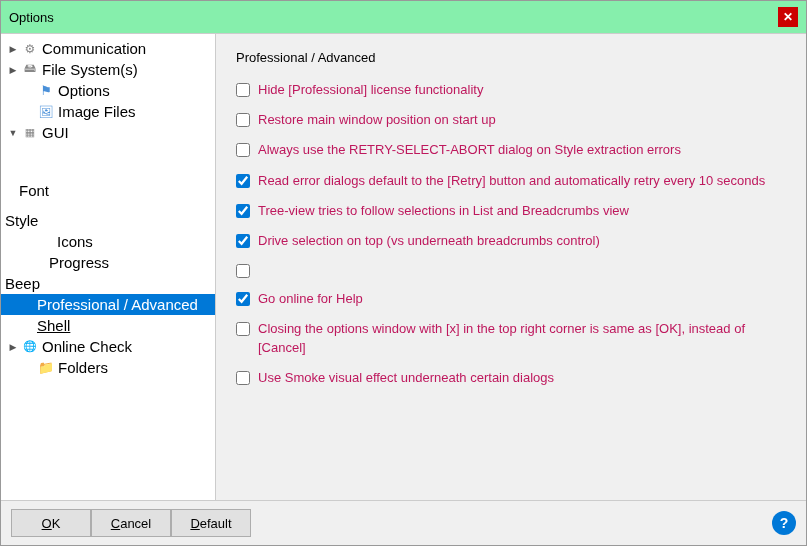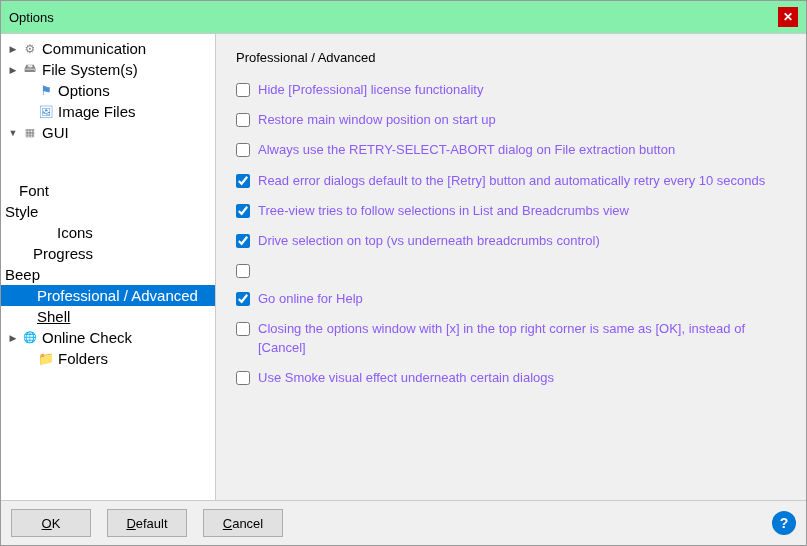--- a/index.html
+++ b/index.html
@@ -127,30 +127,30 @@
       margin-right: 8px;
       margin-top: 2px;
       flex-shrink: 0;
       width: 14px;
       height: 14px;
       cursor: pointer;
       accent-color: #0078d7;
     }
     .option-label {
       font-size: 13px;
-      color: #8b5cf6;
+      color: #be185d;
       line-height: 1.4;
     }
     .bottom-bar {
       background: #f0f0f0;
       border-top: 1px solid #ccc;
       padding: 8px 10px;
       display: flex;
       align-items: center;
-      gap: 16px;
+      gap: 0;
       justify-content: space-between;
     }
     .bottom-btn {
       min-width: 80px;
       height: 28px;
       background: #e1e1e1;
       border: 1px solid #adadad;
       cursor: pointer;
       font-size: 13px;
       display: flex;
@@ -221,29 +221,29 @@
       <div class="tree-item">
         <span class="tree-toggle">▼</span>
         <span class="tree-icon" style="color:#888;font-size:11px;">▦</span>
         <span class="item-text">GUI</span>
       </div>
 
       <div class="tree-item" style="padding-left: 18px; margin-top: 37px;">
         <span class="item-text">Font</span>
       </div>
 
-      <div class="tree-item" style="">
+      <div class="tree-item" style=" margin-top: 9px;">
         <span class="item-text">Style</span>
       </div>
 
       <div class="tree-item" style="padding-left: 56px;">
         <span class="item-text">Icons</span>
       </div>
 
-      <div class="tree-item" style="padding-left: 32px; align-items: flex-end;">
+      <div class="tree-item" style="padding-left: 48px; align-items: flex-end;">
         <span class="item-text">Progress</span>
       </div>
 
       <div class="tree-item" style="">
         <span class="item-text">Beep</span>
       </div>
 
       <div class="tree-item selected" style="padding-left: 36px;">
         <span class="item-text">Professional / Advanced</span>
       </div>
@@ -275,21 +275,21 @@
         <label class="option-label" for="opt1">Hide [Professional] license functionality</label>
       </div>
 
       <div class="option-row">
         <input type="checkbox" id="opt2" style="">
         <label class="option-label" for="opt2">Restore main window position on start up</label>
       </div>
 
       <div class="option-row">
         <input type="checkbox" id="opt3" style="">
-        <label class="option-label" for="opt3">Always use the RETRY-SELECT-ABORT dialog on File extraction button</label>
+        <label class="option-label" for="opt3">Always use the RETRY-SELECT-ABORT dialog on Style extraction errors</label>
       </div>
 
       <div class="option-row">
         <input type="checkbox" checked="" id="opt4" style="">
         <label class="option-label" for="opt4">Read error dialogs default to the [Retry] button and automatically retry every 10 seconds</label>
       </div>
 
       <div class="option-row">
         <input type="checkbox" checked="" id="opt5" style="">
         <label class="option-label" for="opt5">Tree-view tries to follow selections in List and Breadcrumbs view</label>
@@ -320,21 +320,21 @@
       </div>
 
     </div>
   </div>
 
   <div class="bottom-bar">
     <button class="bottom-btn">
       <span><span class="underline">O</span>K</span>
     </button>
     <button class="bottom-btn">
-      <span><span class="underline">D</span>efault</span>
+      <span><span class="underline">C</span>ancel</span>
     </button>
     <button class="bottom-btn">
-      <span><span class="underline">C</span>ancel</span>
+      <span><span class="underline">D</span>efault</span>
     </button>
     <div class="spacer"></div>
     <button class="help-btn">?</button>
   </div>
 </div>
 
 </body></html>

